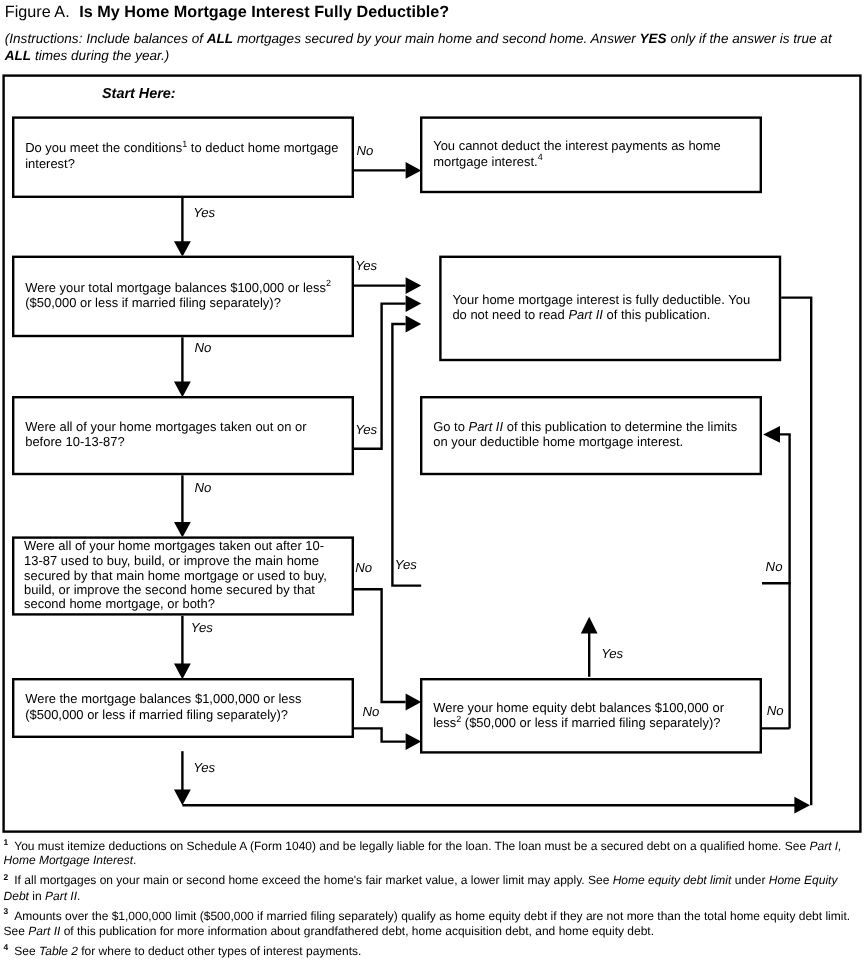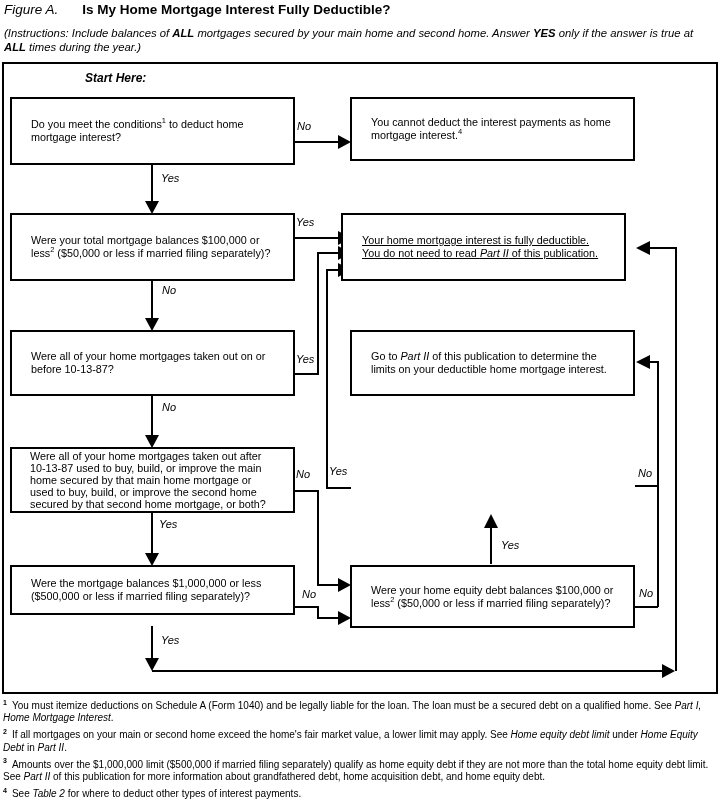--- a/index.html
+++ b/index.html
@@ -1,29 +1,29 @@
 <!DOCTYPE html>
 <html><head>
 <meta charset="utf-8">
 <style>
   html,body{margin:0;padding:0;background:#fff;}
   .page{position:relative;width:721px;height:808px;background:#fff;color:#000;
         font-family:"Liberation Sans",sans-serif;overflow:hidden;}
   .title-row{position:absolute;left:4px;top:2px;font-size:13.5px;white-space:nowrap;}
-  .fig-label{font-weight:normal;margin-right:24px;font-style:italic;}
+  .fig-label{font-weight:normal;margin-right:8px;}
   .fig-title{font-weight:bold;}
   .instructions{position:absolute;left:4px;top:27px;width:712px;font-size:11.3px;
         font-style:italic;line-height:13.5px;}
   .instructions b{font-weight:bold;}
   .frame{position:absolute;left:2px;top:62px;width:712px;height:628px;border:2px solid #000;}
   .start-here{position:absolute;left:57px;top:71px;font-size:12px;font-weight:bold;font-style:italic;margin-left:28px;}
   .connectors{position:absolute;left:0;top:0;pointer-events:none;}
   .node{position:absolute;width:285px;border:2px solid #000;background:#fff;
         display:flex;align-items:center;box-sizing:border-box;}
-  .node p{margin:10px;padding:0 9px;font-size:10.8px;line-height:13px;}
+  .node p{margin:0;padding:0 9px;font-size:10.8px;line-height:13px;}
   .node p sup{font-size:7.5px;line-height:0;}
   .node.lines5 p{line-height:12.2px;padding:0 8px;}
   .elabel{position:absolute;font-size:11px;font-style:italic;line-height:13px;}
   .footnotes{position:absolute;left:3px;top:700px;width:714px;}
   .footnote{margin:0 0 4.5px 0;font-size:10px;line-height:12.4px;}
   .footnote .fn-marker{font-size:7px;font-weight:bold;margin-right:5px;line-height:0;}
 </style>
 </head>
 <body>
 
@@ -80,21 +80,21 @@
 
   <div class="node" style="left:10px;top:97px;height:68px;">
     <p><span>Do you meet the conditions</span><sup>1</sup><span> to deduct home mortgage interest?</span></p>
   </div>
   <div class="node" style="left:350px;top:97px;height:64px;">
     <p><span>You cannot deduct the interest payments as home mortgage interest.</span><sup>4</sup></p>
   </div>
   <div class="node" style="left:10px;top:213px;height:68px;">
     <p><span>Were your total mortgage balances $100,000 or less</span><sup>2</sup><span> ($50,000 or less if married filing separately)?</span></p>
   </div>
-  <div class="node" style="left:341px;top:213px;height:68px;text-decoration:underline;">
+  <div class="node" style="left:366px;top:213px;height:88px;">
     <p><span>Your home mortgage interest is fully deductible. You do not need to read </span><i>Part II</i><span> of this publication.</span></p>
   </div>
   <div class="node" style="left:10px;top:330px;height:66px;justify-content:center;">
     <p><span>Were all of your home mortgages taken out on or before 10-13-87?</span></p>
   </div>
   <div class="node" style="left:350px;top:330px;height:66px;">
     <p><span>Go to </span><i>Part II</i><span> of this publication to determine the limits on your deductible home mortgage interest.</span></p>
   </div>
   <div class="node lines5" style="left:10px;top:447px;height:66px;">
     <p><span>Were all of your home mortgages taken out after 10-13-87 used to buy, build, or improve the main home secured by that main home mortgage or used to buy, build, or improve the second home secured by that second home mortgage, or both?</span></p>

